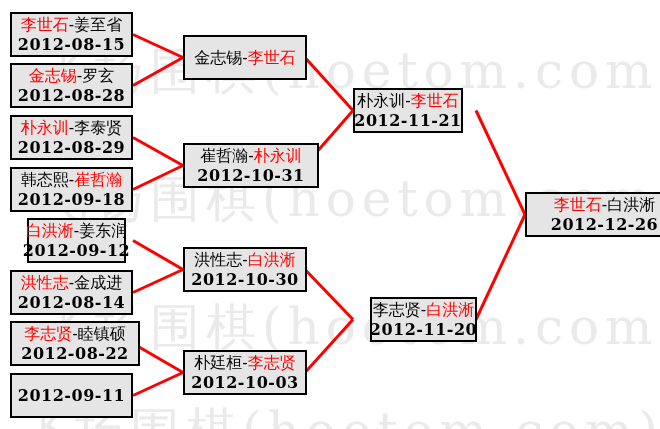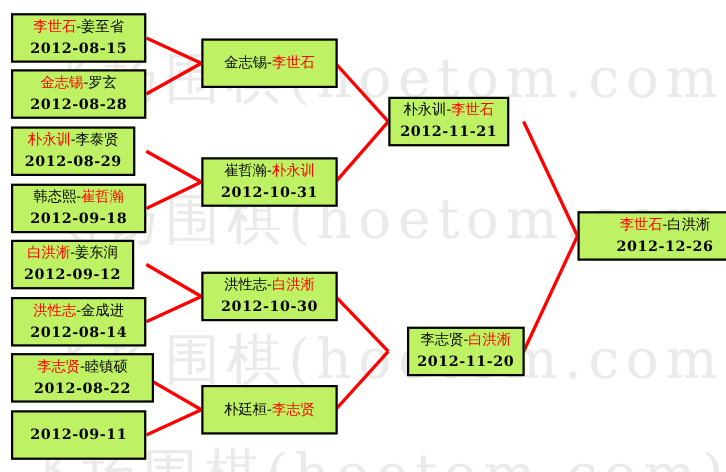--- a/index.html
+++ b/index.html
@@ -15,23 +15,23 @@
   }
   .watermark {
     position:absolute; z-index:0; white-space:nowrap;
     font-size:50px; letter-spacing:6px; color:var(--watermark);
     user-select:none;
   }
   .lines { position:absolute; left:0; top:0; z-index:1; }
   .lines line { stroke:var(--connector); stroke-width:3; }
   .box {
     position:absolute; z-index:2; box-sizing:border-box; height:45px;
-    background:#bef264; border:2px solid var(--border);
+    background:#e5e5e5; border:2px solid var(--border);
     display:flex; flex-direction:column; align-items:center; justify-content:center;
-    font-size:13px; line-height:20px; text-align:center; white-space:nowrap;
+    font-size:16px; line-height:20px; text-align:center; white-space:nowrap;
   }
   .names { letter-spacing:0px; }
   .win { color:var(--winner); }
   .date { letter-spacing:0.5px;font-weight:bold; }
 </style>
 </head>
 <body>
 
 <div class="stage">
 
@@ -58,57 +58,58 @@
   </svg>
 
   <div class="box" style="left:10px;top:12px;width:123px">
     <div class="names"><span class="win">李世石</span><span>-</span><span>姜至省</span></div>
     <div class="date">2012-08-15</div>
   </div>
   <div class="box" style="left:10px;top:63px;width:123px">
     <div class="names"><span class="win">金志锡</span><span>-</span><span>罗玄</span></div>
     <div class="date">2012-08-28</div>
   </div>
-  <div class="box" style="left:10px;top:115px;width:113px">
+  <div class="box" style="left:10px;top:115px;width:123px">
     <div class="names"><span class="win">朴永训</span><span>-</span><span>李泰贤</span></div>
     <div class="date">2012-08-29</div>
   </div>
   <div class="box" style="left:10px;top:167px;width:123px">
     <div class="names"><span>韩态熙</span><span>-</span><span class="win">崔哲瀚</span></div>
     <div class="date">2012-09-18</div>
   </div>
-  <div class="box" style="left:10px;top:218px;width:112px">
+  <div class="box" style="left:27px;top:218px;width:99px">
     <div class="names"><span class="win">白洪淅</span><span>-</span><span>姜东润</span></div>
     <div class="date">2012-09-12</div>
   </div>
   <div class="box" style="left:10px;top:270px;width:123px">
     <div class="names"><span class="win">洪性志</span><span>-</span><span>金成进</span></div>
     <div class="date">2012-08-14</div>
   </div>
   <div class="box" style="left:10px;top:321px;width:130px">
     <div class="names"><span class="win">李志贤</span><span>-</span><span>睦镇硕</span></div>
     <div class="date">2012-08-22</div>
   </div>
   <div class="box" style="left:10px;top:373px;width:123px">
     <div class="date">2012-09-11</div>
   </div>
 
   <div class="box" style="left:183px;top:35px;width:124px">
     <div class="names"><span>金志锡</span><span>-</span><span class="win">李世石</span></div>
   </div>
-  <div class="box" style="left:183px;top:143px;width:124px">
+  <div class="box" style="left:183px;top:143px;width:136px">
     <div class="names"><span>崔哲瀚</span><span>-</span><span class="win">朴永训</span></div>
     <div class="date">2012-10-31</div>
   </div>
   <div class="box" style="left:183px;top:247px;width:124px">
     <div class="names"><span>洪性志</span><span>-</span><span class="win">白洪淅</span></div>
     <div class="date">2012-10-30</div>
   </div>
   <div class="box" style="left:183px;top:350px;width:124px">
     <div class="names"><span>朴廷桓</span><span>-</span><span class="win">李志贤</span></div>
+    <div class="date">2012-10-03</div>
   </div>
 
   <div class="box" style="left:353px;top:88px;width:110px">
     <div class="names"><span>朴永训</span><span>-</span><span class="win">李世石</span></div>
     <div class="date">2012-11-21</div>
   </div>
   <div class="box" style="left:370px;top:297px;width:107px">
     <div class="names"><span>李志贤</span><span>-</span><span class="win">白洪淅</span></div>
     <div class="date">2012-11-20</div>
   </div>

